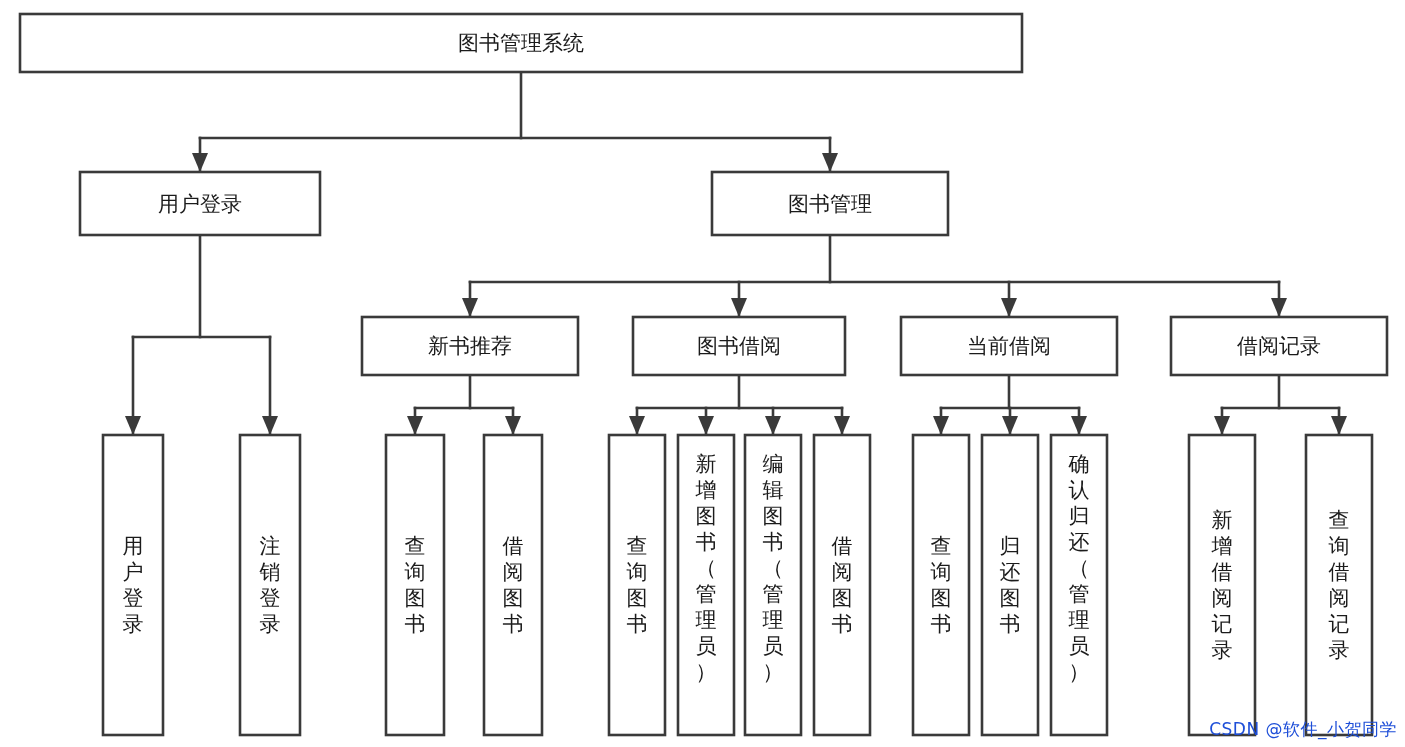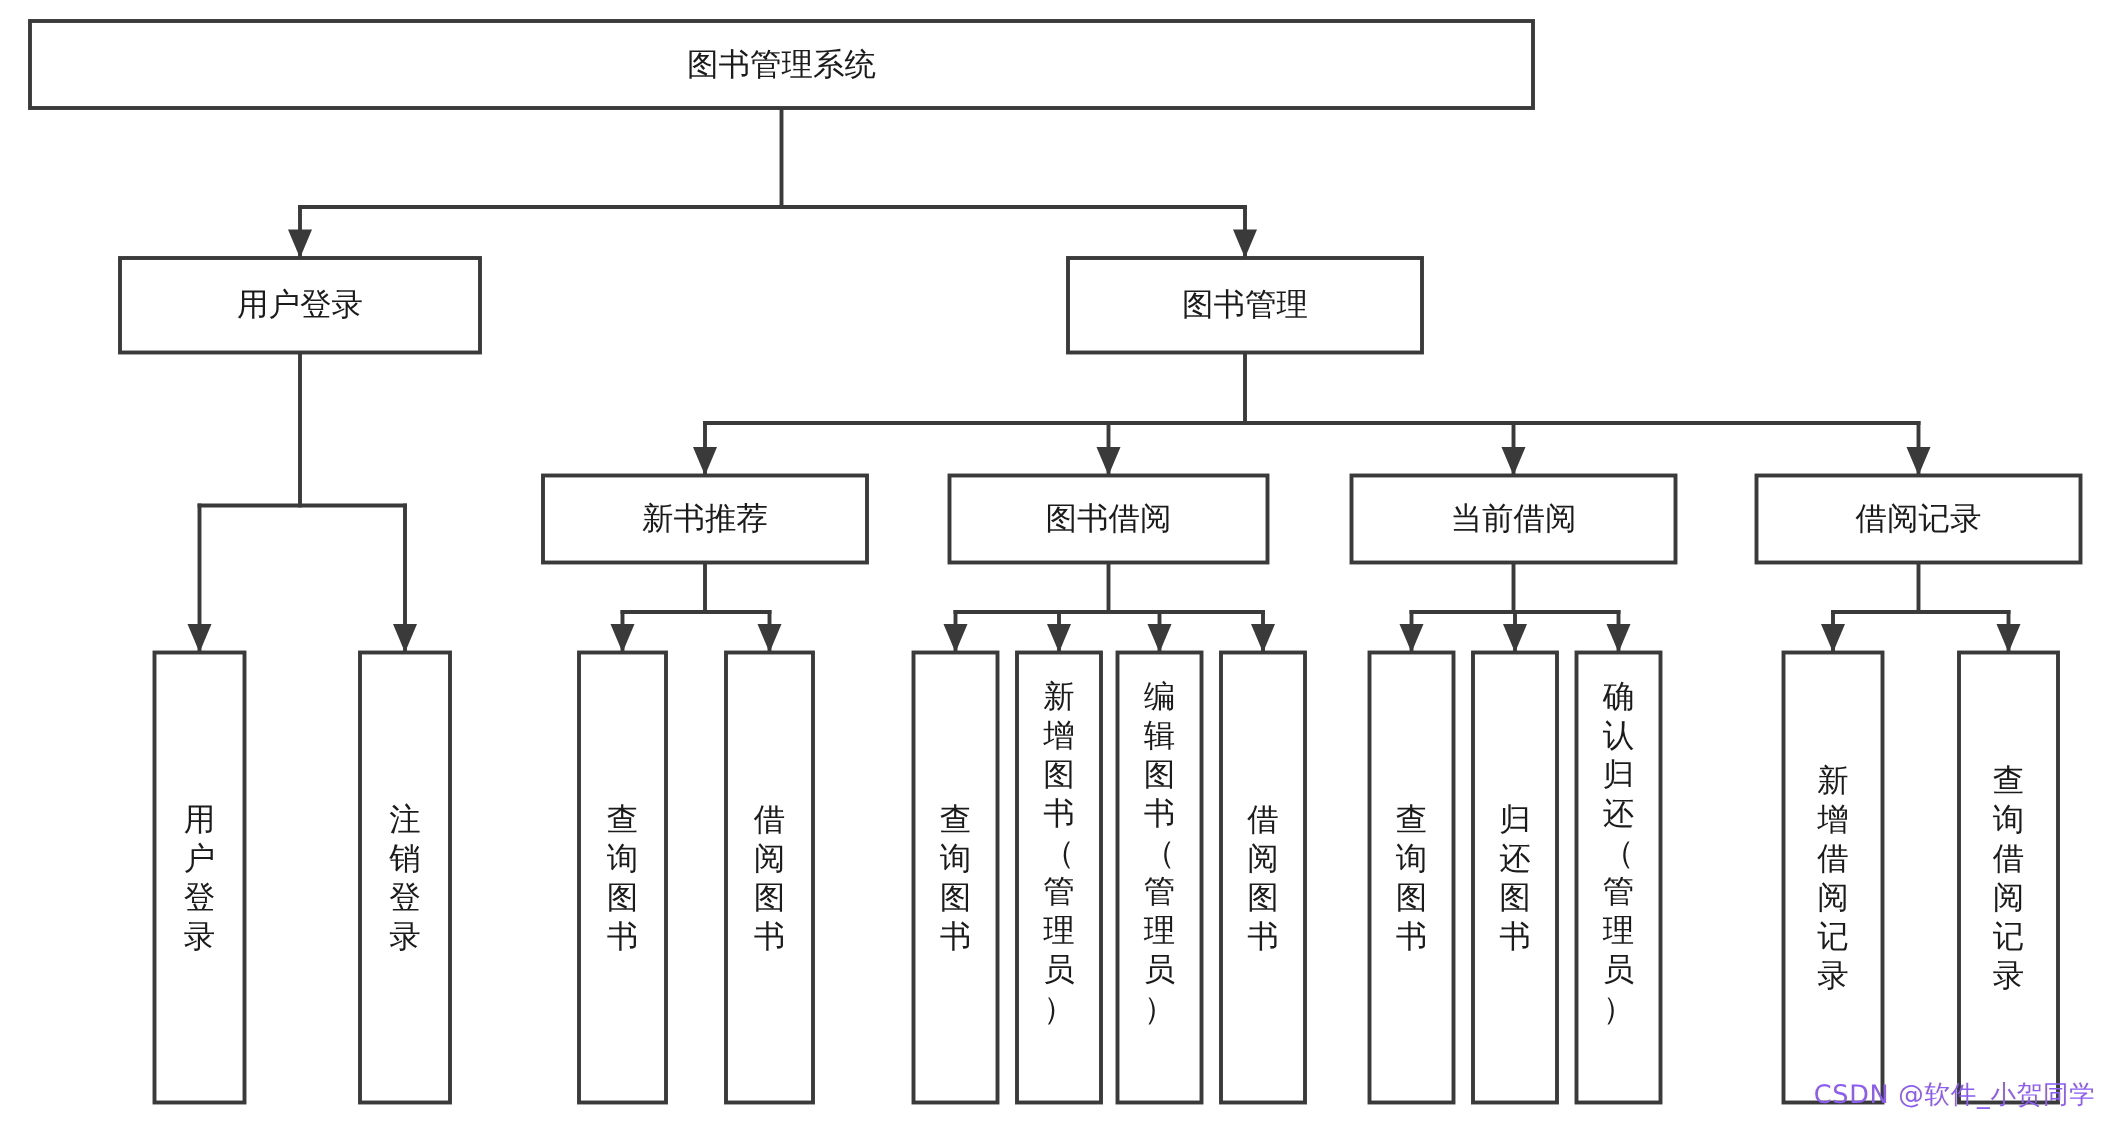--- a/index.html
+++ b/index.html
@@ -54,21 +54,21 @@
     font-size: 21px;
     fill: #1b1b1b;
     text-anchor: middle;
   }
   .watermark-text {
     position: absolute;
     right: 8px;
     bottom: 6px;
     font-family: "DejaVu Sans", "Liberation Sans", sans-serif;
     font-size: 17px;
-    color: #8b5cf6;
+    color: #1d4ed8;
     white-space: nowrap;
     letter-spacing: 0.5px;
     user-select: none;
   }
 </style>
 </head>
 <body>
 
 <div id="diagram-root">
   <svg class="diagram-canvas" viewBox="0 0 1405 747" xmlns="http://www.w3.org/2000/svg">

